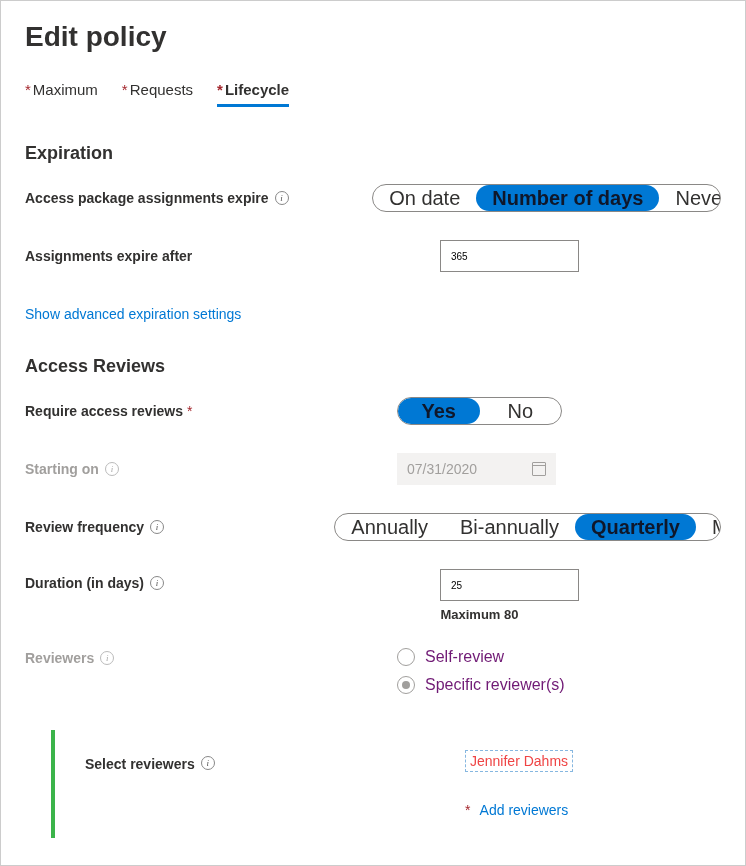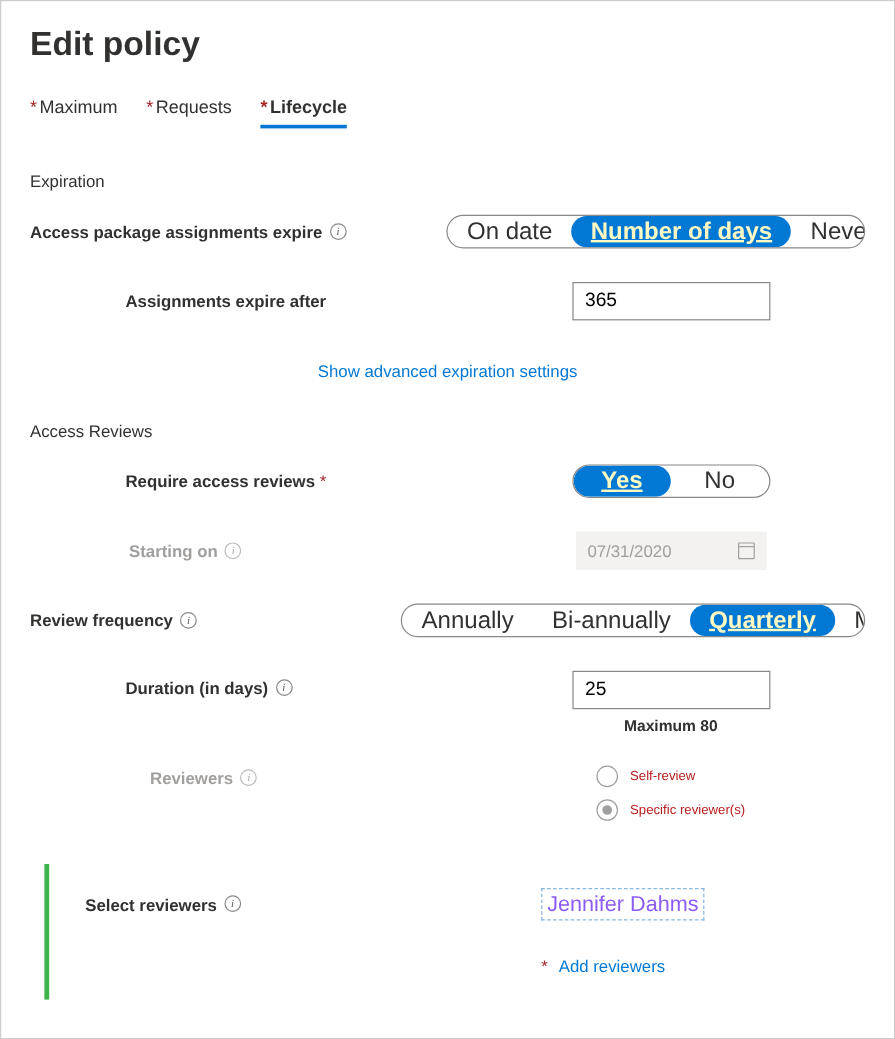--- a/index.html
+++ b/index.html
@@ -27,30 +27,29 @@
   .tab {
     font-size: 15px;
     color: #323130;
     padding-bottom: 6px;
     cursor: pointer;
     position: relative;
   }
   .tab .req { color: #a4262c; margin-right: 2px; }
   .tab.active { font-weight: 600; border-bottom: 3px solid #0078d4; }
   .section-title {
-    font-size: 14px;
-    font-weight: 400;
+    font-size: 18px;
+    font-weight: 700;
     margin: 0 0 18px 0;
   }
   .row {
     display: flex;
     align-items: center;
     margin-bottom: 26px;
     min-height: 32px;
-    justify-content: center;
   }
   .label-col {
     width: 372px;
     display: flex;
     align-items: center;
     font-size: 14px;
     font-weight: 600;
   }
   .label-col.muted { color: #a19f9d; }
   .info-icon {
@@ -83,32 +82,32 @@
     font-size: 20px;
     cursor: pointer;
     color: #323130;
     background: transparent;
     border: none;
     white-space: nowrap;
     line-height: 20px;
   }
   .seg-item.selected {
     background: #0078d4;
-    color: #fef9c3;
+    color: #0f172a;
     border-radius: 14px;
     font-weight: 600;
-    text-decoration: underline;
   }
   .text-input {
-    width: 165px;
+    width: 139px;
     height: 32px;
     border: 1px solid #8a8886;
     padding: 4px 10px;
-    font-size: 16px;
+    font-size: 10px;
     font-family: inherit;
+    margin-left: 43px;
   }
   .date-box {
     width: 159px;
     height: 32px;
     background: #f3f2f1;
     display: flex;
     align-items: center;
     justify-content: space-between;
     padding: 0 10px;
     color: #a19f9d;
@@ -126,60 +125,60 @@
     position: absolute;
     top: 2px; left: 0; right: 0;
     border-top: 1px solid #a19f9d;
   }
   .link { color: #0078d4; cursor: pointer; font-size: 14px; }
   .hint { font-size: 13px; font-weight: 600; margin-top: 6px; text-align: center; width: 165px; }
   .radio-row {
     display: flex;
     align-items: center;
     gap: 10px;
-    color: #b91c1c;
-    font-size: 11px;
+    color: #701a75;
+    font-size: 16px;
     margin-bottom: 10px;
   }
   .radio {
     width: 18px;
     height: 18px;
     border: 1px solid #a19f9d;
     border-radius: 50%;
     display: flex;
     align-items: center;
     justify-content: center;
   }
   .radio.checked::after {
     content: "";
     width: 8px;
     height: 8px;
     background: #a19f9d;
     border-radius: 50%;
   }
   .reviewers-block {
     border-left: 4px solid #3bb44a;
-    margin-left: 12px;
+    margin-left: 26px;
     padding: 20px 0 20px 30px;
     display: flex;
   }
   .reviewers-label {
     width: 328px;
     display: flex;
     align-items: flex-start;
     font-size: 14px;
     font-weight: 600;
     padding-top: 6px;
   }
   .reviewers-right { flex: 1; padding-left: 52px; }
   .reviewer-name {
-    color: #8b5cf6;
+    color: #ef4444;
     border: 1px dashed #86b7e0;
     padding: 2px 4px;
-    font-size: 18px;
+    font-size: 14px;
     display: inline-block;
     cursor: pointer;
   }
   .add-reviewers {
     margin-top: 30px;
     font-size: 14px;
   }
   .add-reviewers .star { color: #a4262c; margin-right: 6px; }
   .add-reviewers .lnk { color: #0078d4; cursor: pointer; }
 </style>

